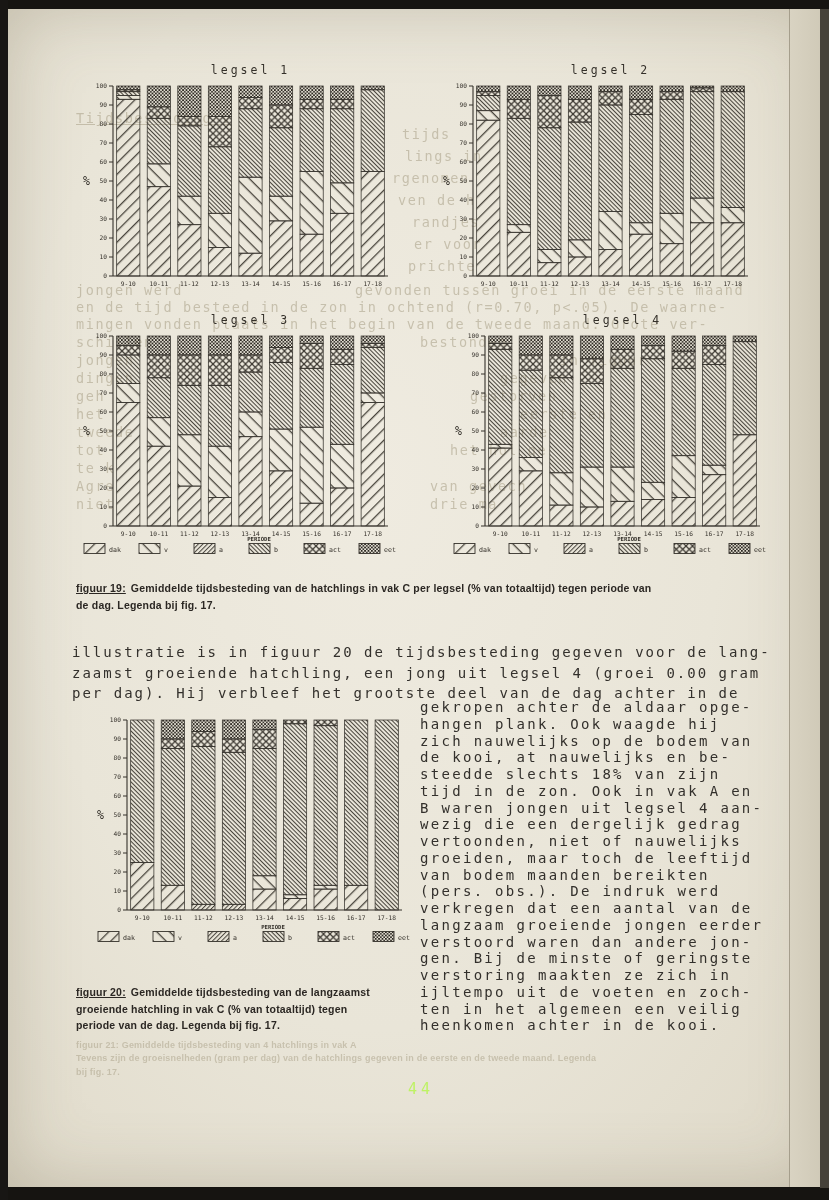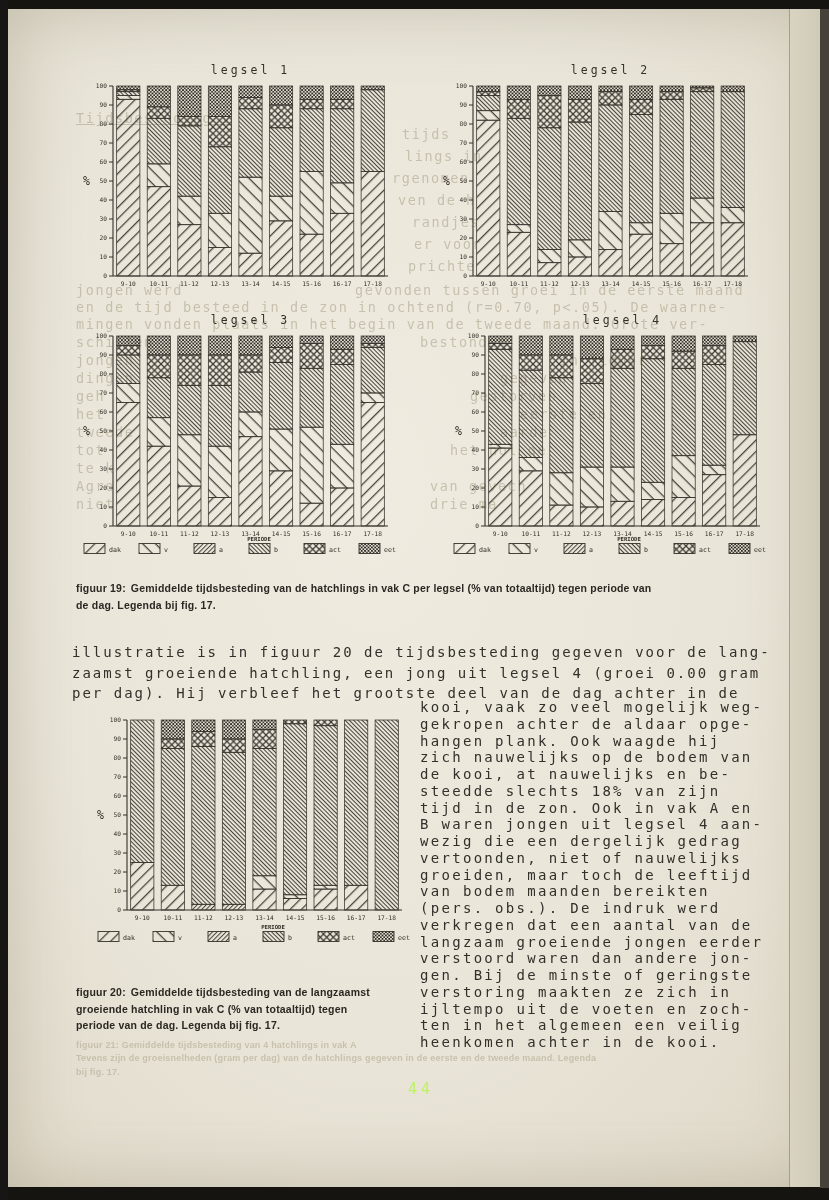--- a/index.html
+++ b/index.html
@@ -20,21 +20,21 @@
   .bleed-sm{font-size:9px;font-family:"Liberation Sans",sans-serif;font-weight:bold;
             letter-spacing:.2px;opacity:.5;}
   .bleed.u{text-decoration:underline;margin-top:42px;}
 
   .chart{position:absolute;z-index:2;}
   .legend{position:absolute;z-index:2;}
 
   .caption{position:absolute;z-index:3;font-family:"Liberation Sans",sans-serif;
            font-weight:bold;font-size:10.5px;color:#2b2723;letter-spacing:.2px;}
   .caption .cline{white-space:nowrap;line-height:16.5px;}
-  .cap-label{margin-right:5px;}
+  .cap-label{text-decoration:underline;margin-right:5px;}
 
   .typew{position:absolute;z-index:3;color:#33302c;}
   .para-top .tline{white-space:nowrap;font-size:14px;letter-spacing:2.0px;line-height:20.5px;}
   .para-right .tline{white-space:nowrap;font-size:14px;letter-spacing:2.3px;line-height:16.75px;}
 
   .pagenum{position:absolute;z-index:3;color:#bef264;font-size:15px;letter-spacing:4px;}
 </style>
 </head>
 <body>
 
@@ -549,21 +549,20 @@
     <div class="cline">de dag. Legenda bij fig. 17.</div>
   </div>
 
   <div class="typew para-top" style="left:72px;top:642px;width:710px">
       <div class="tline">illustratie is in figuur 20 de tijdsbesteding gegeven voor de lang-</div>
       <div class="tline">zaamst groeiende hatchling, een jong uit legsel 4  (groei 0.00 gram</div>
       <div class="tline">per dag).  Hij verbleef  het grootste  deel van de dag achter in de</div>
     </div>
 
   <div class="typew para-right" style="left:420px;top:699px;width:360px">
-      <div class="tline">kooi, vaak zo veel mogelijk weg-</div>
       <div class="tline">gekropen achter  de aldaar opge-</div>
       <div class="tline">hangen  plank.  Ook  waagde  hij</div>
       <div class="tline">zich nauwelijks  op de bodem van</div>
       <div class="tline">de kooi,  at  nauwelijks  en be-</div>
       <div class="tline">steedde  slechts  18%  van  zijn</div>
       <div class="tline">tijd in de zon. Ook in  vak A en</div>
       <div class="tline">B waren jongen uit legsel 4 aan-</div>
       <div class="tline">wezig die  een  dergelijk gedrag</div>
       <div class="tline">vertoonden,  niet  of nauwelijks</div>
       <div class="tline">groeiden, maar  toch de leeftijd</div>

